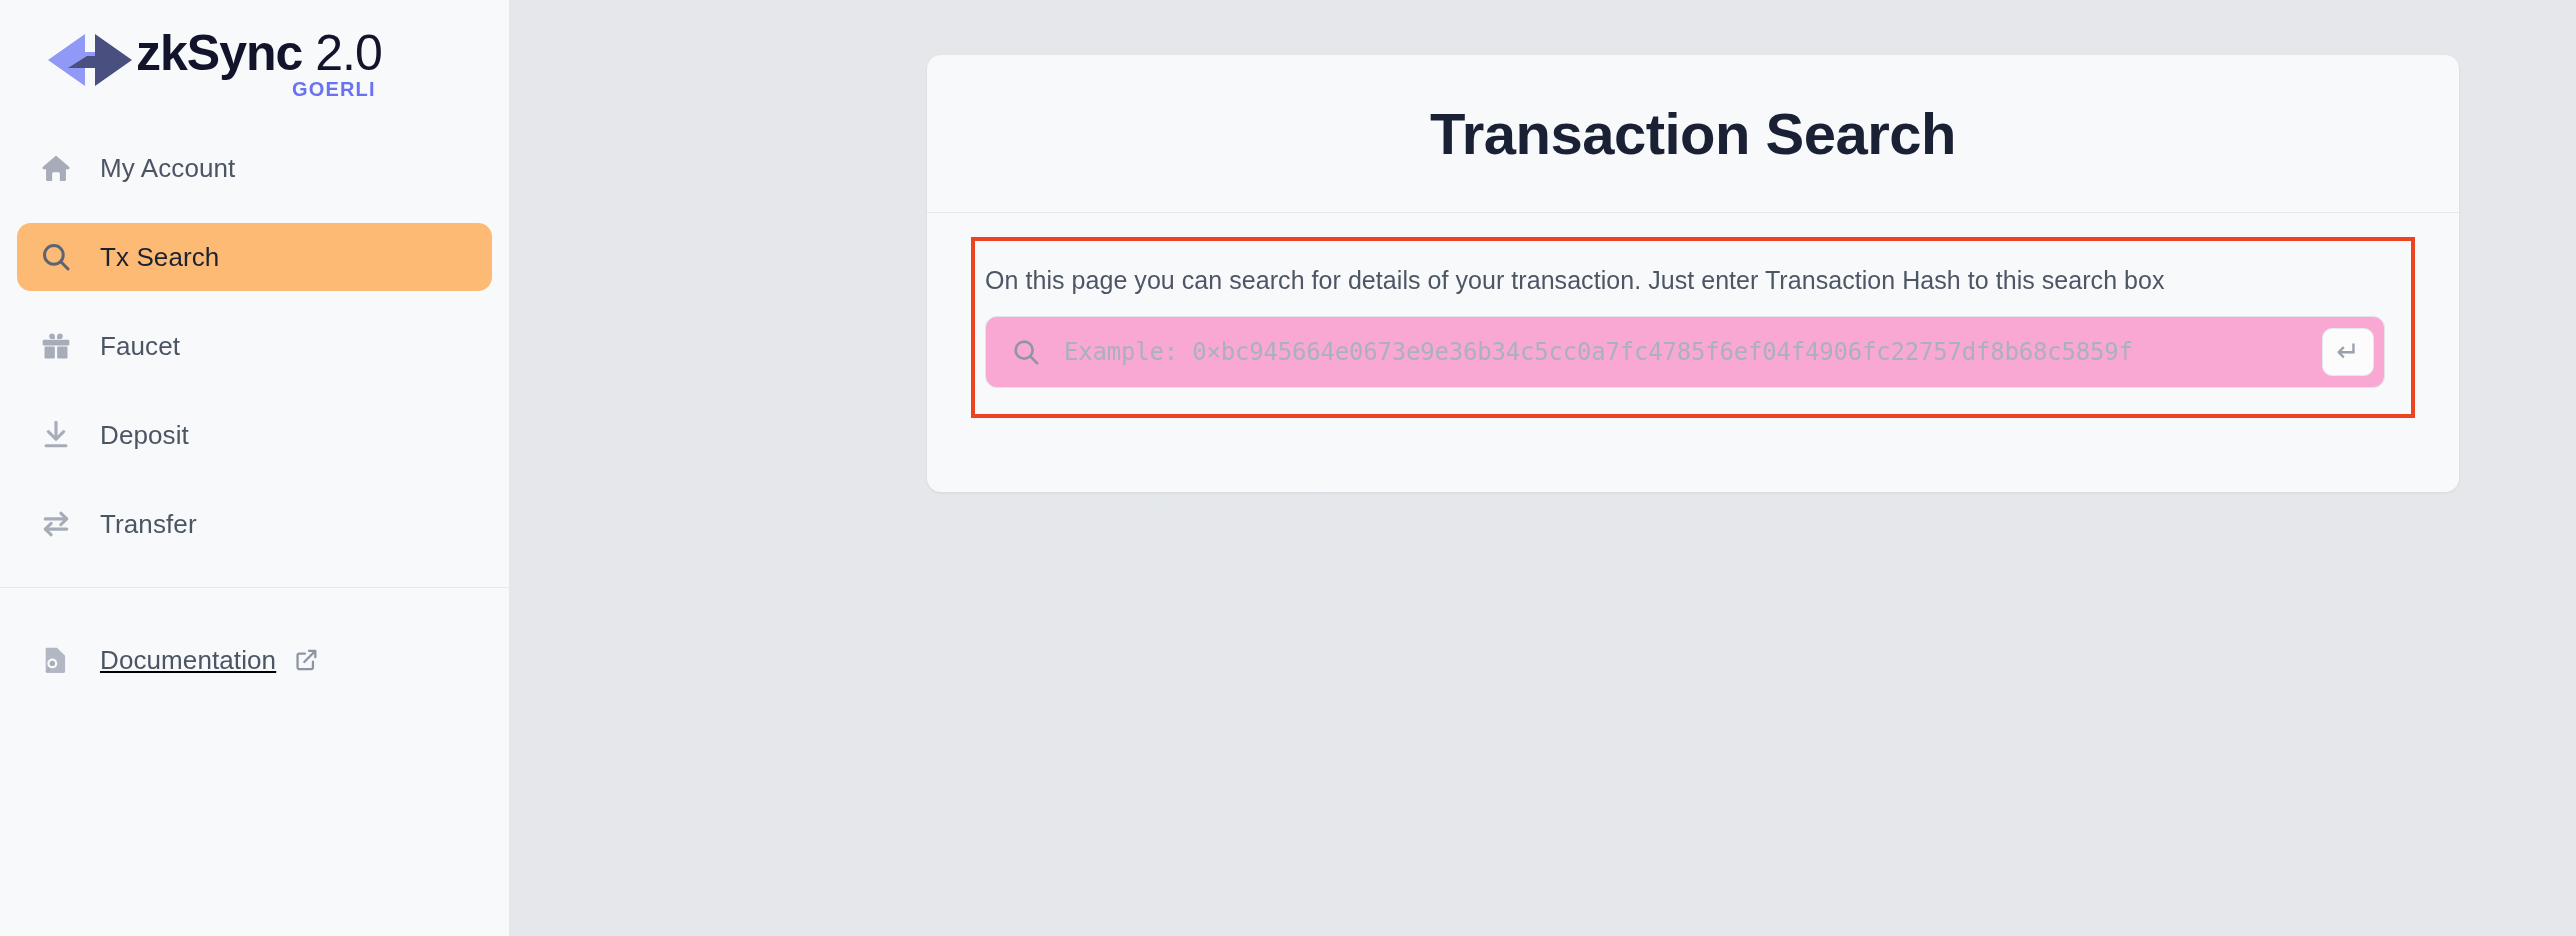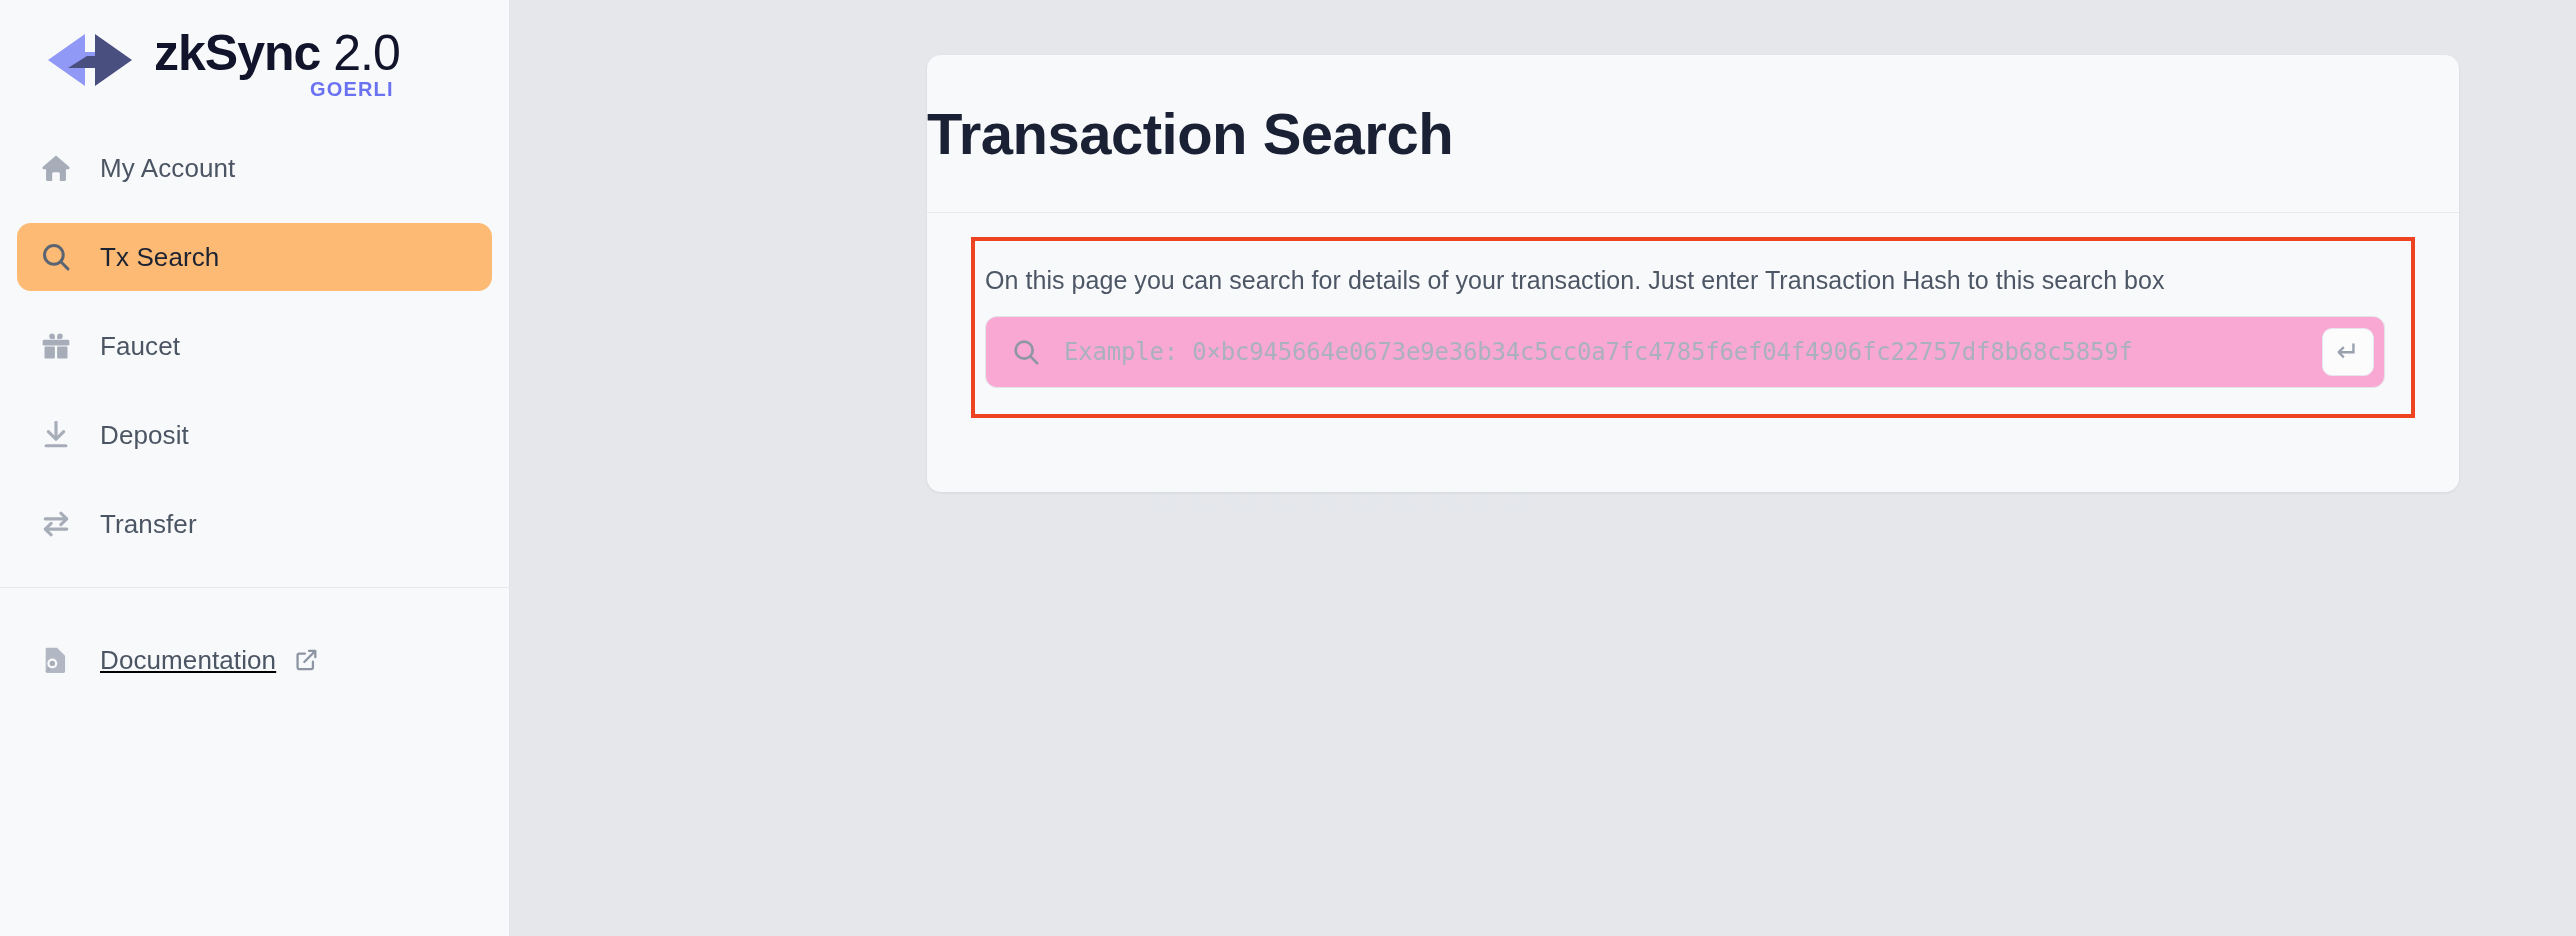--- a/index.html
+++ b/index.html
@@ -20,21 +20,21 @@
     display: flex; flex-direction: column;
     flex: 0 0 510px;
     position: relative;
   }
   .logo-block {
     display: flex; align-items: flex-start;
     padding: 24px 0 0 44px;
     height: 118px;
   }
   .logo-mark { width: 92px; height: 60px; margin-top: 6px; flex: 0 0 92px; }
-  .logo-text-wrap { margin-left: 18px; position: relative; }
+  .logo-text-wrap { position: relative; }
   .logo-title {
     font-size: 50px; line-height: 58px; color: #11142b;
     letter-spacing: -1px; white-space: nowrap; font-weight: 400;
   }
   .logo-title b { font-weight: 700; }
   .logo-net {
     position: absolute; right: 6px; top: 54px;
     font-size: 20px; font-weight: 700; letter-spacing: 1.2px;
     color: #6a72f2;
   }
@@ -79,21 +79,21 @@
   .card {
     position: absolute;
     left: 417px; top: 55px;
     width: 1532px; height: 437px;
     background: #f8f9fb;
     border-radius: 14px;
     box-shadow: 0 1px 3px rgba(20,25,40,.07);
   }
   .card-header {
     height: 158px;
-    display: flex; align-items: center; 
+    display: flex; align-items: center; justify-content: center;
     border-bottom: 1px solid #e7e9ed;
   }
   .card-title {
     font-size: 58px; font-weight: 700; color: #1b2134;
     letter-spacing: -0.5px;
   }
   .card-body { padding: 24px 44px 0 44px; position: relative; }
 
   .highlight-box {
     border: 4px solid #ee4321;

